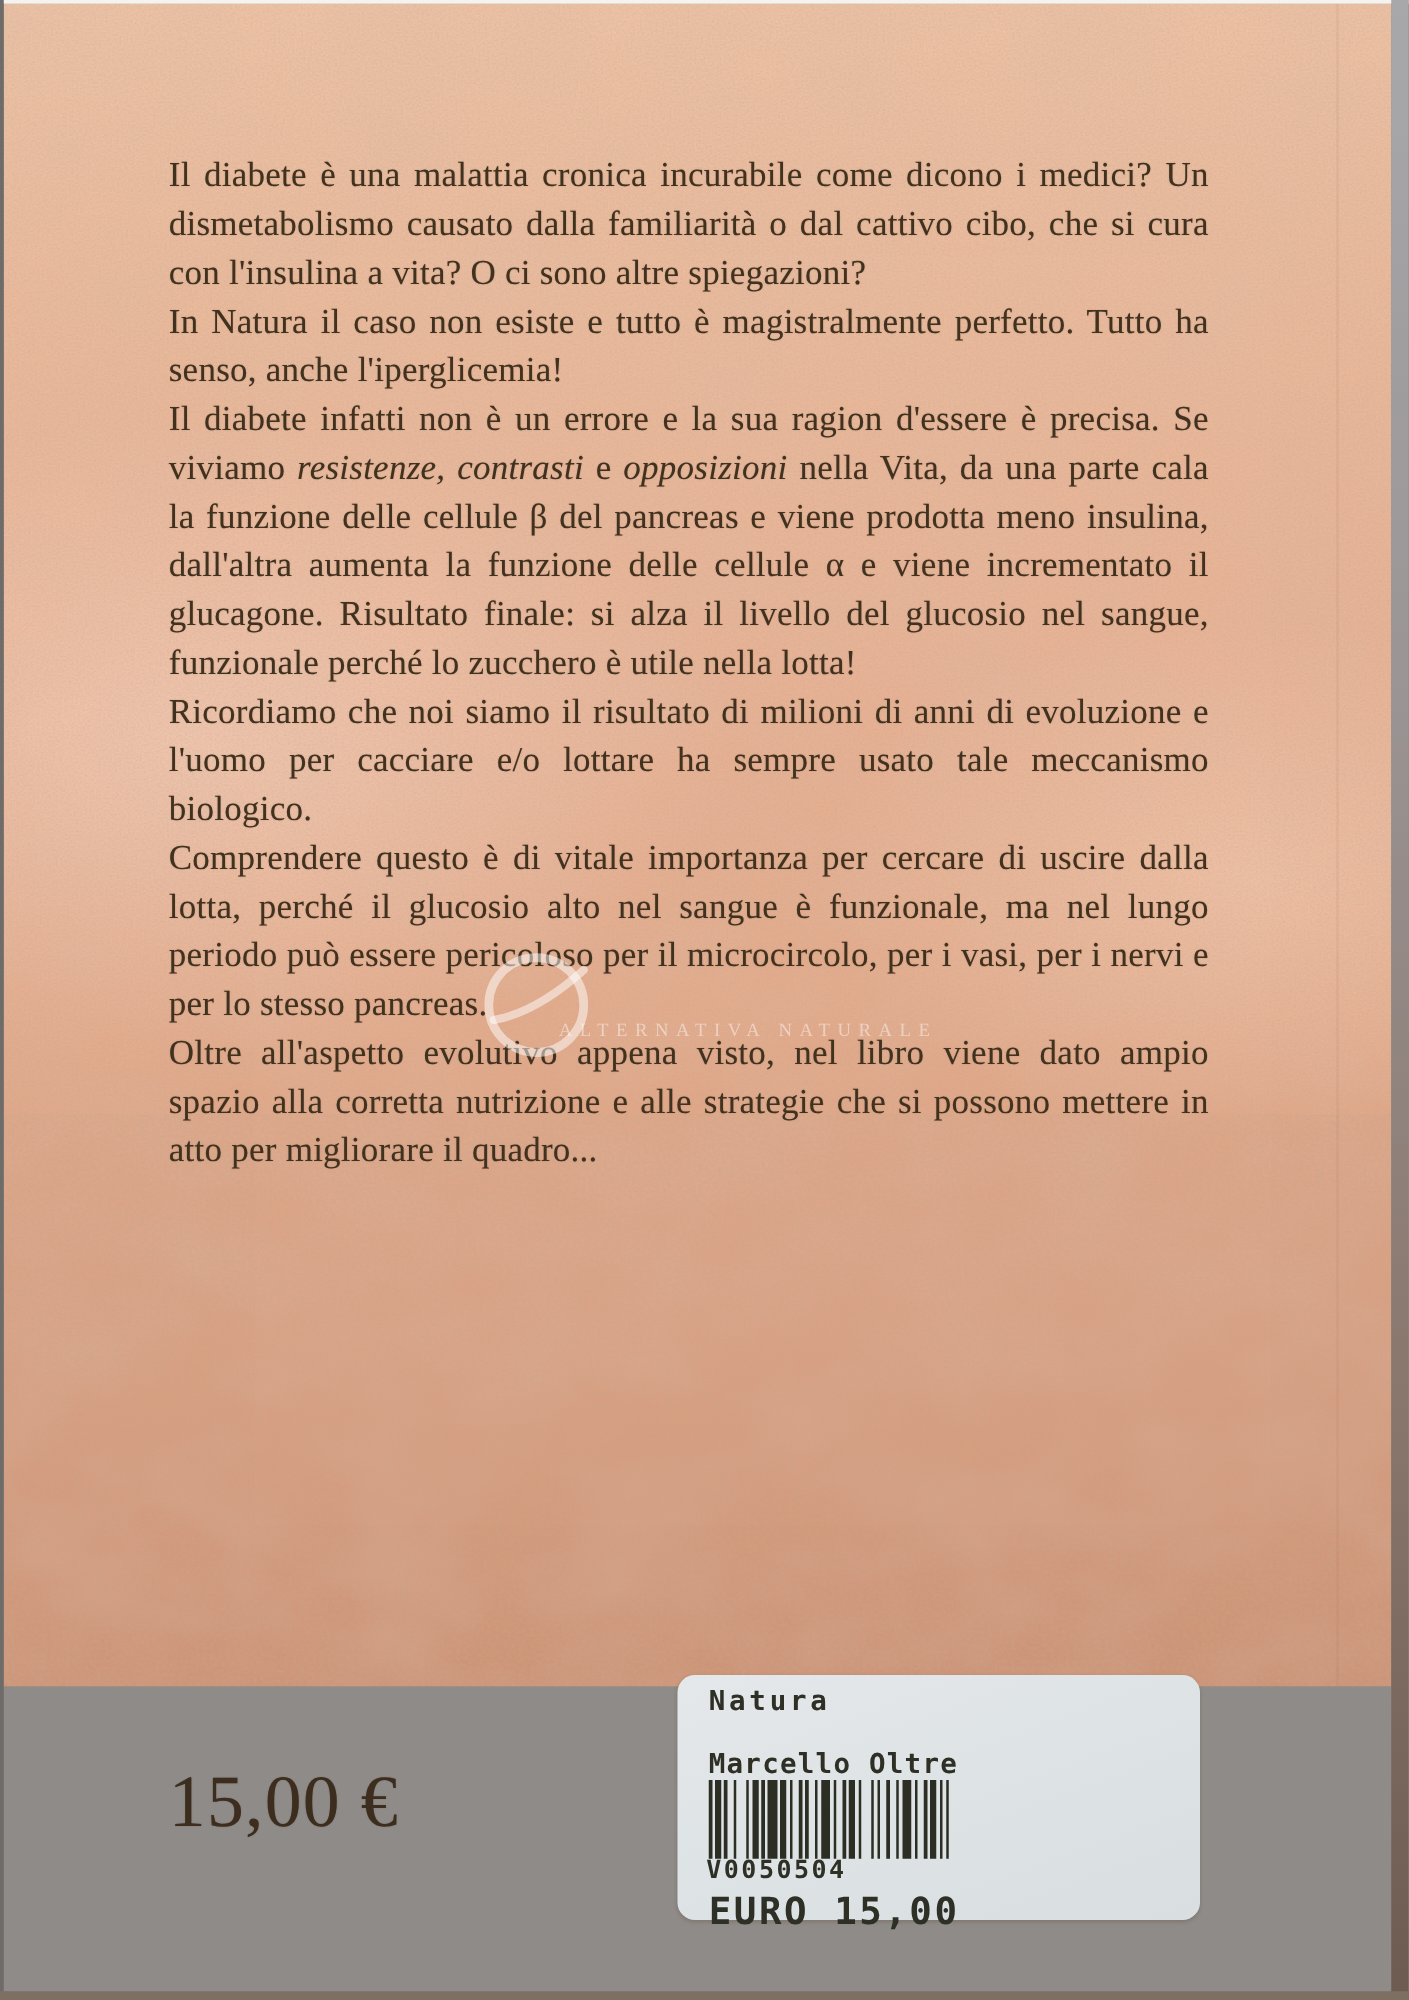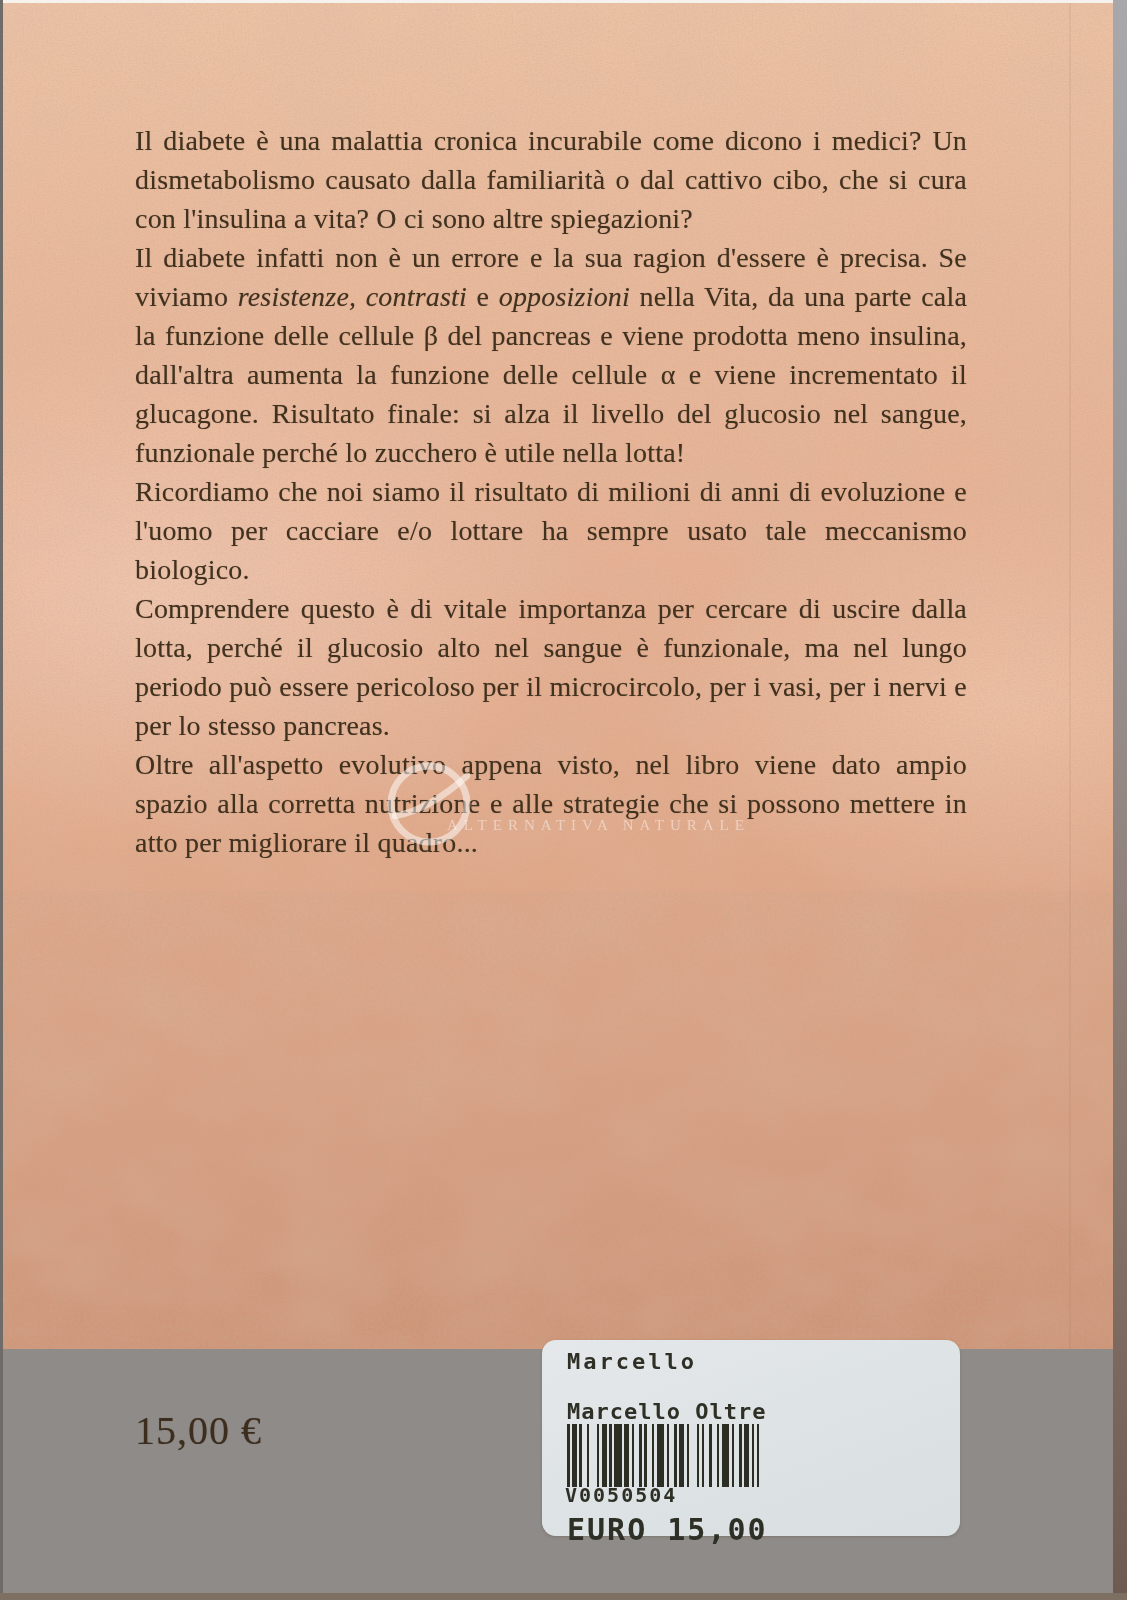--- a/index.html
+++ b/index.html
@@ -50,21 +50,21 @@
   .wm-tagline{
     position:absolute;left:64px;top:66px;
     font-family:Liberation Serif, serif;
     font-size:15px;letter-spacing:6px;
     color:rgba(255,255,255,0.45);white-space:nowrap;
   }
 
   
   .price{
     position:absolute;left:132px;top:1404px;z-index:2;
-    color:#3c2d1e;font-size:40px;letter-spacing:1px;
+    color:#3c2d1e;font-size:59px;letter-spacing:1px;
     text-shadow:0 0 1px rgba(60,45,30,0.35);
   }
 
   
   .sticker{
     position:absolute;left:539px;top:1337px;width:418px;height:196px;z-index:5;
     background:linear-gradient(160deg,#e4e8ea 0%,#dde2e5 55%,#d9dee0 100%);
     border-radius:14px;
     box-shadow:0 1px 3px rgba(90,60,40,0.25);
     font-family:"DejaVu Sans Mono", monospace;font-weight:bold;color:#2e3026;
@@ -98,38 +98,39 @@
       </filter>
     </defs>
     <rect width="1110" height="1590" filter="url(#mottle)" opacity="0.45"></rect>
     <rect width="1110" height="1590" filter="url(#speck)" opacity="0.40"></rect>
     <rect y="1050" width="1110" height="540" filter="url(#speckCoarse)" opacity="0.50"></rect>
   </svg>
   <div class="crease"></div>
 
   <div class="body-text">
       <p><span>Il diabete è una malattia cronica incurabile come dicono i medici? Un dismetabolismo causato dalla familiarità o dal cattivo cibo, che si cura con l'insulina a vita? O ci sono altre spiegazioni?</span></p>
+      <p><span>In Natura il caso non esiste e tutto è magistralmente perfetto. Tutto ha senso, anche l'iperglicemia!</span></p>
       <p><span>Il diabete infatti non è un errore e la sua ragion d'essere è precisa. Se viviamo </span><em>resistenze, contrasti</em><span> e </span><em>opposizioni</em><span> nella Vita, da una parte cala la funzione delle cellule β del pancreas e viene prodotta meno insulina, dall'altra aumenta la funzione delle cellule α e viene incrementato il glucagone. Risultato finale: si alza il livello del glucosio nel sangue, funzionale perché lo zucchero è utile nella lotta!</span></p>
       <p><span>Ricordiamo che noi siamo il risultato di milioni di anni di evoluzione e l'uomo per cacciare e/o lottare ha sempre usato tale meccanismo biologico.</span></p>
       <p><span>Comprendere questo è di vitale importanza per cercare di uscire dalla lotta, perché il glucosio alto nel sangue è funzionale, ma nel lungo periodo può essere pericoloso per il microcircolo, per i vasi, per i nervi e per lo stesso pancreas.</span></p>
       <p><span>Oltre all'aspetto evolutivo appena visto, nel libro viene dato ampio spazio alla corretta nutrizione e alle strategie che si possono mettere in atto per migliorare il quadro...</span></p>
     </div>
 
   <div class="watermark">
     <svg class="wm-logo" viewBox="0 0 88 88">
       <circle cx="44" cy="44" r="38" fill="none" stroke="rgba(255,255,255,0.50)" stroke-width="7"></circle>
       <path d="M 10 56 Q 44 50 82 16" fill="none" stroke="rgba(255,255,255,0.50)" stroke-width="6.5" stroke-linecap="round"></path>
     </svg>
     <div class="wm-tagline">ALTERNATIVA NATURALE</div>
   </div>
 
   <div class="price">15,00 €</div>
 
   <div class="sticker">
-    <div class="sticker-title">Marcello</div>
+    <div class="sticker-title">Natura</div>
     <div class="sticker-author">Marcello Oltre</div>
     <div class="barcode">
         <div class="bc-bar" style="flex-grow: 1;"></div>
         <div class="bc-space" style="flex-grow: 1;"></div>
         <div class="bc-bar" style="flex-grow: 2;"></div>
         <div class="bc-space" style="flex-grow: 1;"></div>
         <div class="bc-bar" style="flex-grow: 1;"></div>
         <div class="bc-space" style="flex-grow: 2;"></div>
         <div class="bc-bar" style="flex-grow: 1;"></div>
         <div class="bc-space" style="flex-grow: 3;"></div>

